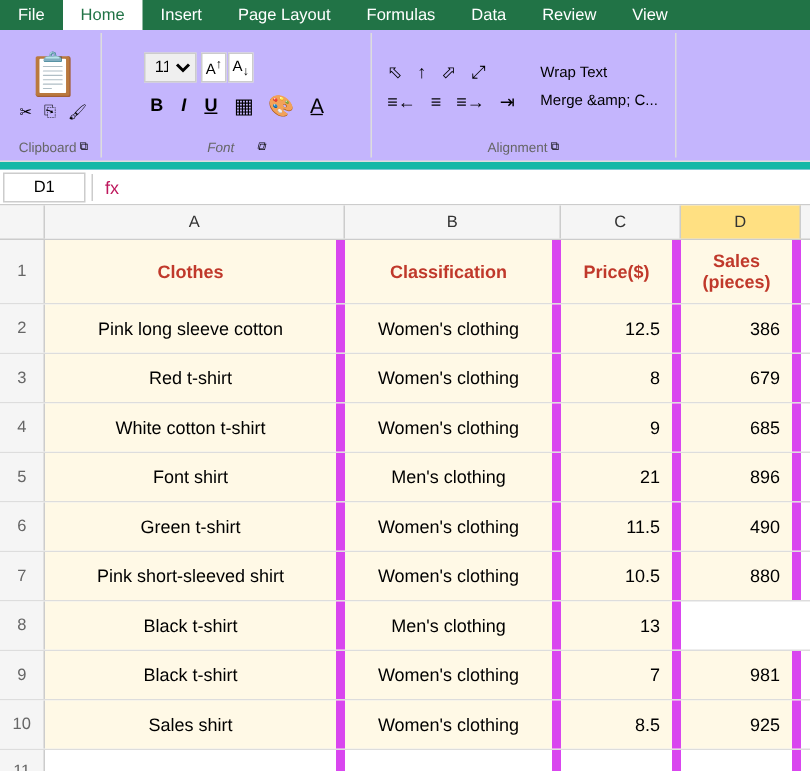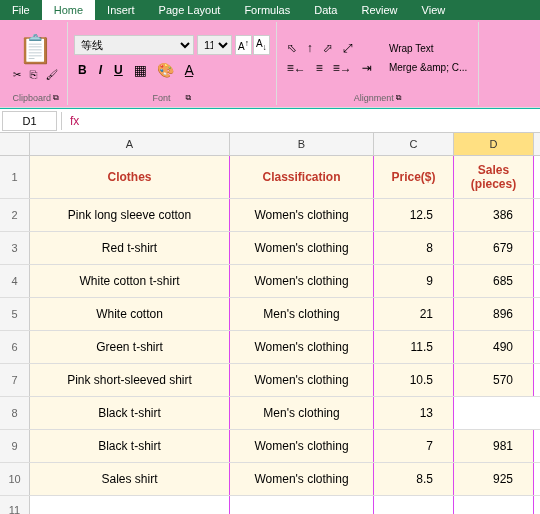--- a/index.html
+++ b/index.html
@@ -1,19 +1,19 @@
 <!DOCTYPE html>
 <html><head>
   <meta charset="utf-8">
   <style>
     * { margin: 0; padding: 0; box-sizing: border-box; }
     body { font-family: 'Arial', sans-serif; font-size: 12px; background: #fff; width: 540px; height: 514px; overflow: hidden; }
 
     
-    .ribbon { background: #f9a8d4; border-bottom: 1px solid #14b8a6; }
+    .ribbon { background: #c4b5fd; border-bottom: 5px solid #14b8a6; }
     .ribbon-tabs { display: flex; background: #217346; }
     .ribbon-tab {
       padding: 4px 12px;
       color: #fff;
       font-size: 11px;
       cursor: pointer;
     }
     .ribbon-tab.active { background: #fff; color: #217346; }
     .ribbon-body { display: flex; align-items: stretch; padding: 2px 4px; border-bottom: 1px solid #ddd; min-height: 88px; }
     .ribbon-group { display: flex; flex-direction: column; align-items: center; padding: 2px 6px; border-right: 1px solid #ddd; }
@@ -74,26 +74,26 @@
     .sheet-row { display: flex; border-bottom: 1px solid #ddd; }
     .row-num {
       width: 30px; min-width: 30px;
       border-right: 1px solid #ccc;
       display: flex; align-items: center; justify-content: center;
       font-size: 11px; color: #666;
       background: #f5f5f5;
       height: 32px;
     }
     .cell {
-      border-right: 1px solid #d946ef;
+      border-right: 6px solid #d946ef;
       display: flex;
       align-items: center;
       justify-content: center;
       font-size: 12px;
-      padding: 2px 20px;
+      padding: 2px 8px;
       height: 32px;
     }
     .cell-a { width: 200px; }
     .cell-b { width: 144px; }
     .cell-c { width: 80px; }
     .cell-d { width: 80px; }
 
     
     .header-row .cell {
       color: #c0392b;
@@ -149,41 +149,38 @@
       </div>
       <div style="display:flex;align-items:center;gap:2px;">
         <span class="ribbon-group-label">Clipboard</span>
         <span class="group-expand">⧉</span>
       </div>
     </div>
 
     <div class="ribbon-group" style="min-width:180px;">
       <div style="display:flex;flex-direction:column;gap:3px;flex:1;justify-content:center;">
         <div class="font-row">
-          <select class="font-select">
-            <option>等线</option>
-          </select>
           <select class="font-size-select">
             <option>11</option>
           </select>
           <div class="inc-dec">
             <button>A<sup>↑</sup></button>
             <button>A<sub>↓</sub></button>
           </div>
         </div>
         <div class="format-row">
           <button class="fmt-btn">B</button>
           <button class="fmt-btn italic">I</button>
           <button class="fmt-btn underline">U</button>
           <span style="cursor:pointer;font-size:14px;border:1px solid transparent;padding:1px 2px;">▦</span>
           <span style="cursor:pointer;font-size:14px;border:1px solid transparent;padding:1px 2px;">🎨</span>
           <span style="cursor:pointer;font-size:14px;border:1px solid transparent;padding:1px 2px;">A̲</span>
         </div>
       </div>
-      <div style="display:flex;align-items:flex-end;gap:15px;">
+      <div style="display:flex;align-items:flex-end;gap:15px;font-style:italic;">
         <span class="ribbon-group-label">Font</span>
         <span class="group-expand">⧉</span>
       </div>
     </div>
 
     <div class="ribbon-group" style="min-width:130px;">
       <div style="display:flex;gap:8px;flex:1;align-items:center;">
         <div class="align-group">
           <div class="align-row">
             <button class="align-btn">⬁</button>
@@ -254,38 +251,38 @@
   </div>
       <div class="sheet-row data-row">
     <div class="row-num">4</div>
     <div class="cell cell-a">White cotton t-shirt</div>
     <div class="cell cell-b">Women's clothing</div>
     <div class="cell cell-c cell-right">9</div>
     <div class="cell cell-d cell-right">685</div>
   </div>
       <div class="sheet-row data-row">
     <div class="row-num">5</div>
-    <div class="cell cell-a">White cotton</div>
+    <div class="cell cell-a">Font shirt</div>
     <div class="cell cell-b">Men's clothing</div>
     <div class="cell cell-c cell-right">21</div>
     <div class="cell cell-d cell-right">896</div>
   </div>
       <div class="sheet-row data-row">
     <div class="row-num">6</div>
     <div class="cell cell-a">Green t-shirt</div>
     <div class="cell cell-b">Women's clothing</div>
     <div class="cell cell-c cell-right">11.5</div>
     <div class="cell cell-d cell-right">490</div>
   </div>
       <div class="sheet-row data-row">
     <div class="row-num">7</div>
     <div class="cell cell-a">Pink short-sleeved shirt</div>
     <div class="cell cell-b">Women's clothing</div>
     <div class="cell cell-c cell-right">10.5</div>
-    <div class="cell cell-d cell-right">570</div>
+    <div class="cell cell-d cell-right">880</div>
   </div>
       <div class="sheet-row data-row">
     <div class="row-num">8</div>
     <div class="cell cell-a">Black t-shirt</div>
     <div class="cell cell-b">Men's clothing</div>
     <div class="cell cell-c cell-right">13</div>
   </div>
       <div class="sheet-row data-row">
     <div class="row-num">9</div>
     <div class="cell cell-a">Black t-shirt</div>

